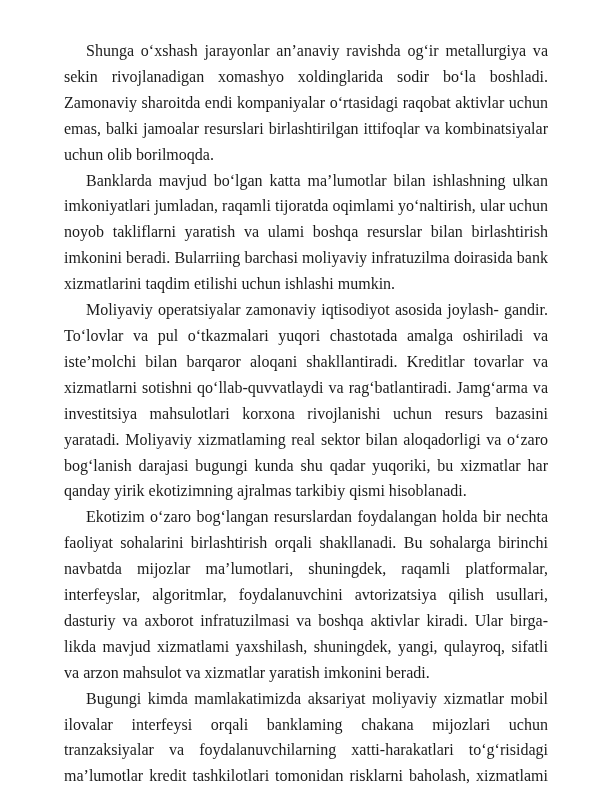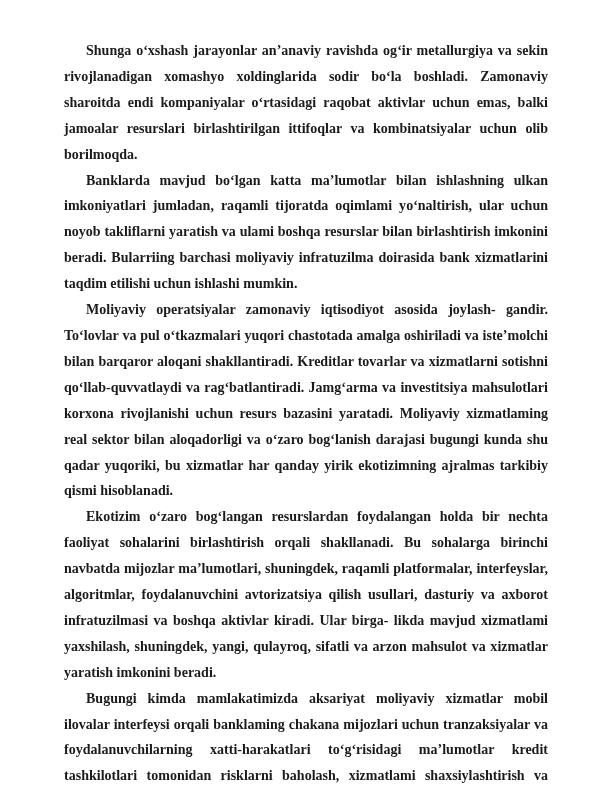--- a/index.html
+++ b/index.html
@@ -26,27 +26,26 @@
   }
   #body-text {
     width: 484px;
   }
   p.para {
     margin: 0 0 0 0;
     padding: 0;
     text-align: justify;
     text-justify: inter-word;
     text-indent: 22px;
-    font-size: 14px;
+    font-size: 16px;
     line-height: 25.9px;
     letter-spacing: 0.01px;
     word-spacing: 0px;
     color: #1b1b1b;
     hyphens: none;
-    font-weight: bold;
     -webkit-hyphens: none;
   }
   p.para:last-child {
     margin-bottom: 0;
   }
   
   p.para.no-stretch {
     text-align-last: left;
   }
 </style>

